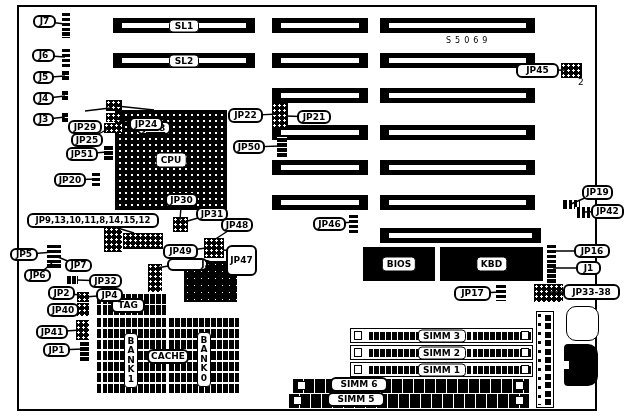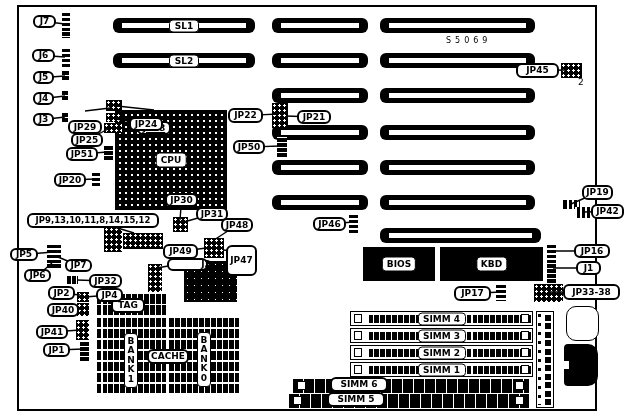--- a/index.html
+++ b/index.html
@@ -1,20 +1,20 @@
 <!DOCTYPE html>
 <html><head>
 <meta charset="utf-8">
 <style>
   html,body{margin:0;padding:0;background:#fff;}
   #stage{position:relative;width:630px;height:420px;background:#fff;overflow:hidden;
          font-family:"DejaVu Sans",sans-serif;}
   .abs{position:absolute;box-sizing:border-box;}
   .board{border:2px solid #000;background:#fff;}
-  .slot{background:#000;border-radius:6px;}
+  .slot{background:#000;}
   .slot::after{content:"";position:absolute;left:9px;right:9px;top:50%;height:5px;margin-top:-2.5px;background:#fff;}
   .lbl{position:absolute;box-sizing:border-box;background:#fff;border:2px solid #000;border-radius:6px;
        font-weight:bold;font-size:9px;line-height:1;display:flex;align-items:center;justify-content:center;
        white-space:nowrap;z-index:5;color:#000;}
   .co{z-index:6;}
   .slot-lbl{left:50%;top:50%;transform:translate(-50%,-50%);width:30px;height:13px;border-width:1.5px;border-radius:4px;}
   .chip-lbl{left:50%;top:50%;transform:translate(-50%,-50%);padding:2px 4px;border-width:1.5px;border-radius:4px;}
   .simm-lbl{left:50%;top:50%;transform:translate(-50%,-50%);width:48px;height:13px;border-width:1.5px;border-radius:4px;}
   .vlbl{white-space:normal;word-break:break-all;line-height:1.05;text-align:center;padding:1px 0;
         border-width:1.5px;border-radius:4px;font-size:9px;}
@@ -88,27 +88,20 @@
     <div class="abs chiprow" style="left: 168px; top: 329px; width: 71px; height: 9px;"></div>
     <div class="abs chiprow" style="left: 168px; top: 340px; width: 71px; height: 9px;"></div>
     <div class="abs chiprow" style="left: 168px; top: 351px; width: 71px; height: 9px;"></div>
     <div class="abs chiprow" style="left: 168px; top: 362px; width: 71px; height: 9px;"></div>
     <div class="abs chiprow" style="left: 168px; top: 373px; width: 71px; height: 9px;"></div>
     <div class="abs chiprow" style="left: 168px; top: 384px; width: 71px; height: 9px;"></div>
     <div class="abs lbl" style="left: 111px; top: 298px; width: 34px; height: 15px;">TAG</div>
     <div class="abs lbl" style="left: 147px; top: 349px; width: 42px; height: 15px;">CACHE</div>
     <div class="abs lbl vlbl" style="left: 124px; top: 333px; width: 14px; height: 55px;">BANK1</div>
     <div class="abs lbl vlbl" style="left: 197px; top: 332px; width: 14px; height: 55px;">BANK0</div>
-    <div class="abs simm" style="left: 350px; top: 311px; width: 183px; height: 15px;">
-      <div class="abs chiprow" style="left: 16px; top: 3px; width: 82px; height: 8px;"></div>
-      <div class="abs chiprow" style="left: 102px; top: 3px; width: 78px; height: 8px;"></div>
-      <div class="abs bracket" style="left: 3px; top: 2px; width: 8px; height: 9px;"></div>
-      <div class="abs bracket" style="right: 3px; top: 2px; width: 8px; height: 9px;"></div>
-      <div class="abs lbl simm-lbl">SIMM 4</div>
-    </div>
     <div class="abs simm" style="left: 350px; top: 328px; width: 183px; height: 15px;">
       <div class="abs chiprow" style="left: 16px; top: 3px; width: 82px; height: 8px;"></div>
       <div class="abs chiprow" style="left: 102px; top: 3px; width: 78px; height: 8px;"></div>
       <div class="abs bracket" style="left: 3px; top: 2px; width: 8px; height: 9px;"></div>
       <div class="abs bracket" style="right: 3px; top: 2px; width: 8px; height: 9px;"></div>
       <div class="abs lbl simm-lbl">SIMM 3</div>
     </div>
     <div class="abs simm" style="left: 350px; top: 345px; width: 183px; height: 15px;">
       <div class="abs chiprow" style="left: 16px; top: 3px; width: 82px; height: 8px;"></div>
       <div class="abs chiprow" style="left: 102px; top: 3px; width: 78px; height: 8px;"></div>

